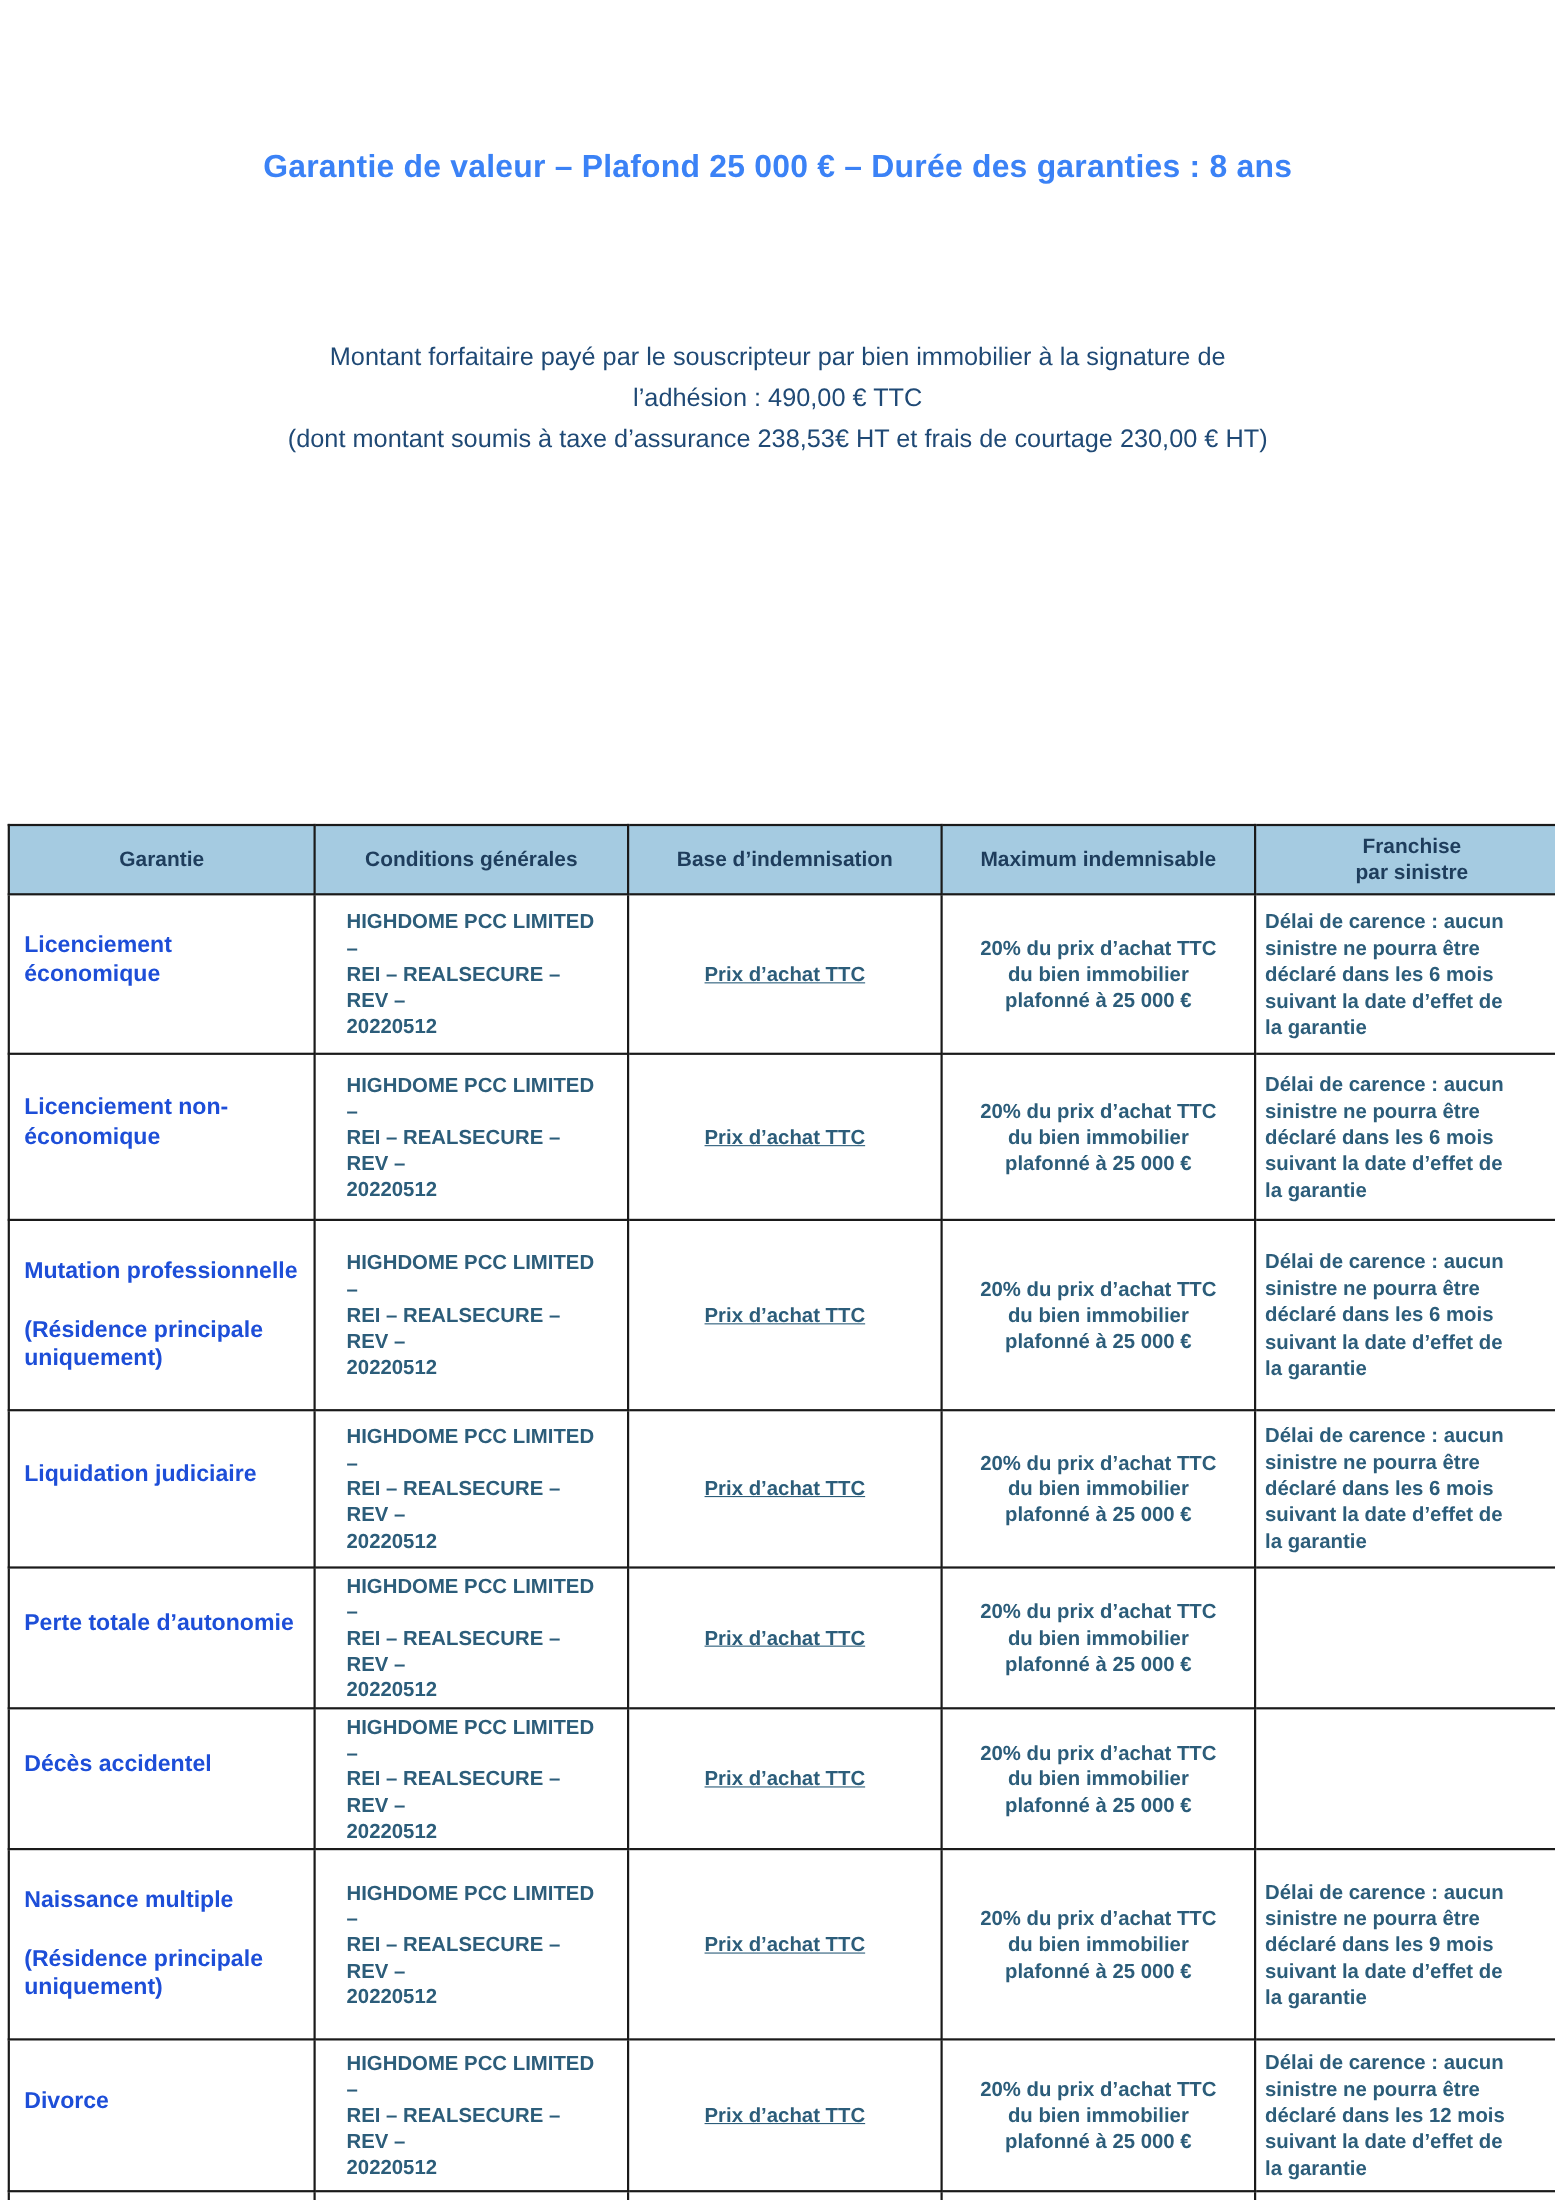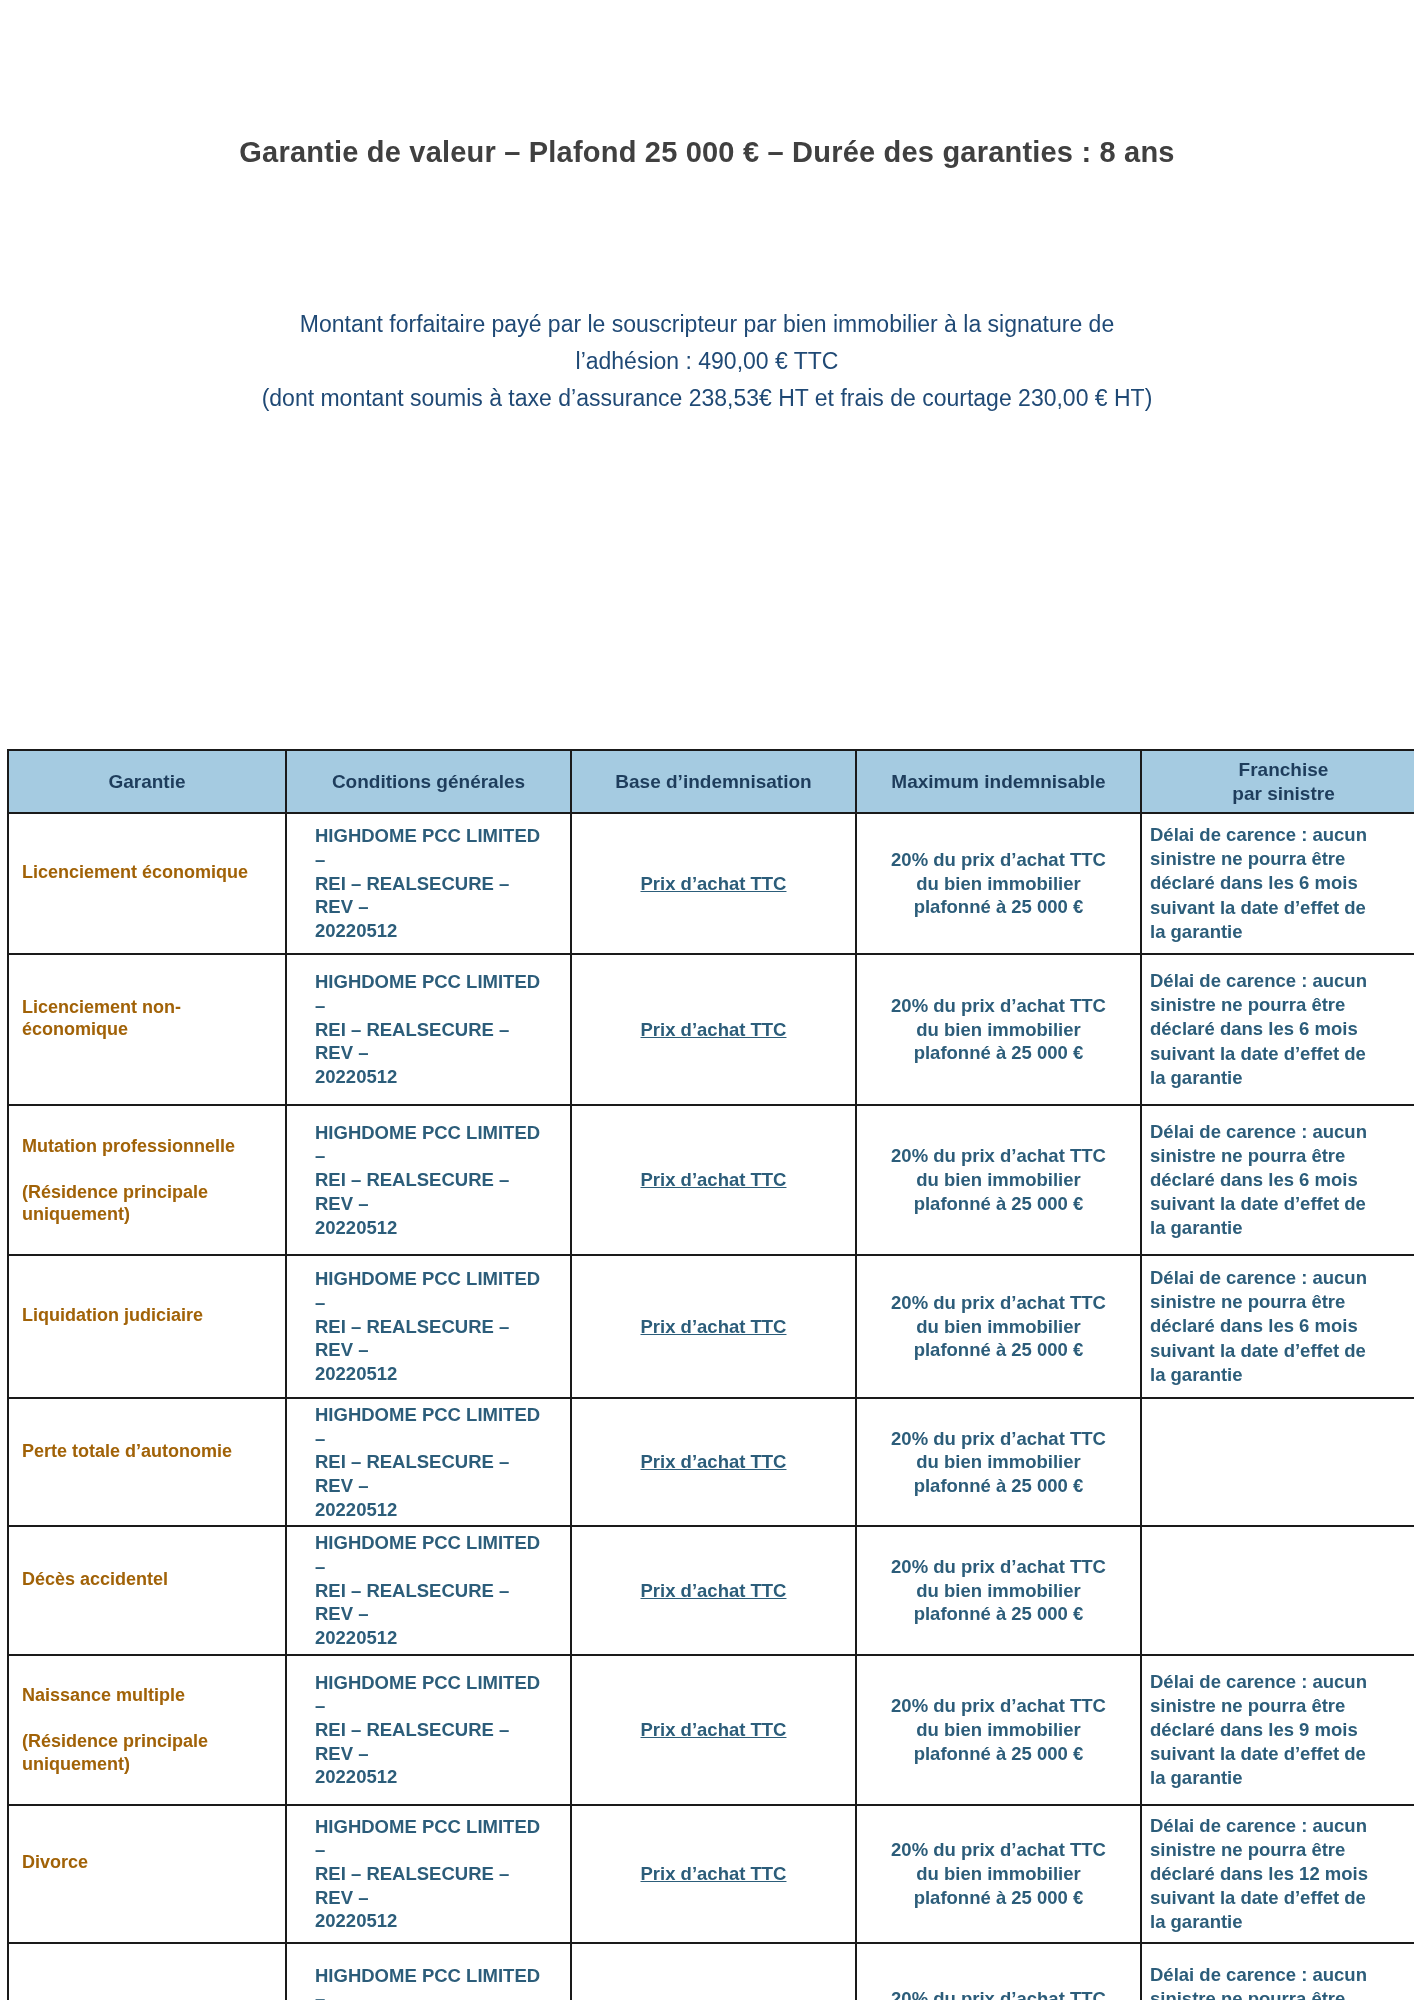--- a/index.html
+++ b/index.html
@@ -7,21 +7,21 @@
     width:1414px;height:2000px;
     overflow:hidden;
     background:#ffffff;
     font-family:"Liberation Sans", sans-serif;
   }
   .page{position:relative;width:1414px;height:2000px;}
 
   .doc-title{
     position:absolute;top:136px;left:0;width:1414px;
     margin:0;text-align:center;
-    font-size:29px;font-weight:bold;color:#404040;
+    font-size:29px;font-weight:bold;color:#3b82f6;
     letter-spacing:0.2px;
   }
   .intro{
     position:absolute;left:0;width:1414px;
     text-align:center;
     font-size:23px;line-height:37px;
     color:#1F4975;
     white-space:pre-line;
   }
   #p1{top:306px;}
@@ -37,21 +37,21 @@
     font-weight:bold;font-size:19px;line-height:1.22;
     text-align:center;vertical-align:middle;
     white-space:pre-line;padding:4px 6px;
   }
   tr.hdr{height:63px;}
   td{
     font-weight:bold;font-size:18.5px;line-height:1.28;
     color:#2C5D7A;vertical-align:middle;
     white-space:pre-line;
   }
-  td.c1{color:#a16207;text-align:left;padding:6px 10px 6px 13px;font-size:18px;line-height:1.25;}
+  td.c1{color:#1d4ed8;text-align:left;padding:6px 10px 6px 13px;font-size:21px;line-height:1.25;}
   td.c1 .note{margin-top:1px;}
   td.c1 .note:empty{display:none;}
   td.c2{text-align:left;padding:4px 18px 4px 28px;}
   td.c3{text-align:center;padding:4px 22px;text-decoration:underline;}
   td.c4{text-align:center;padding:4px 26px;}
   td.c5{text-align:left;padding:4px 4px 4px 8px;line-height:1.3;}
   tr.r1{height:141px;} tr.r2{height:151px;} tr.r3{height:143px;}
   tr.r4{height:143px;} tr.r5{height:88px;}  tr.r6{height:93px;}
   tr.r7{height:147px;} tr.r8{height:138px;} tr.r9{height:160px;}
 </style>

